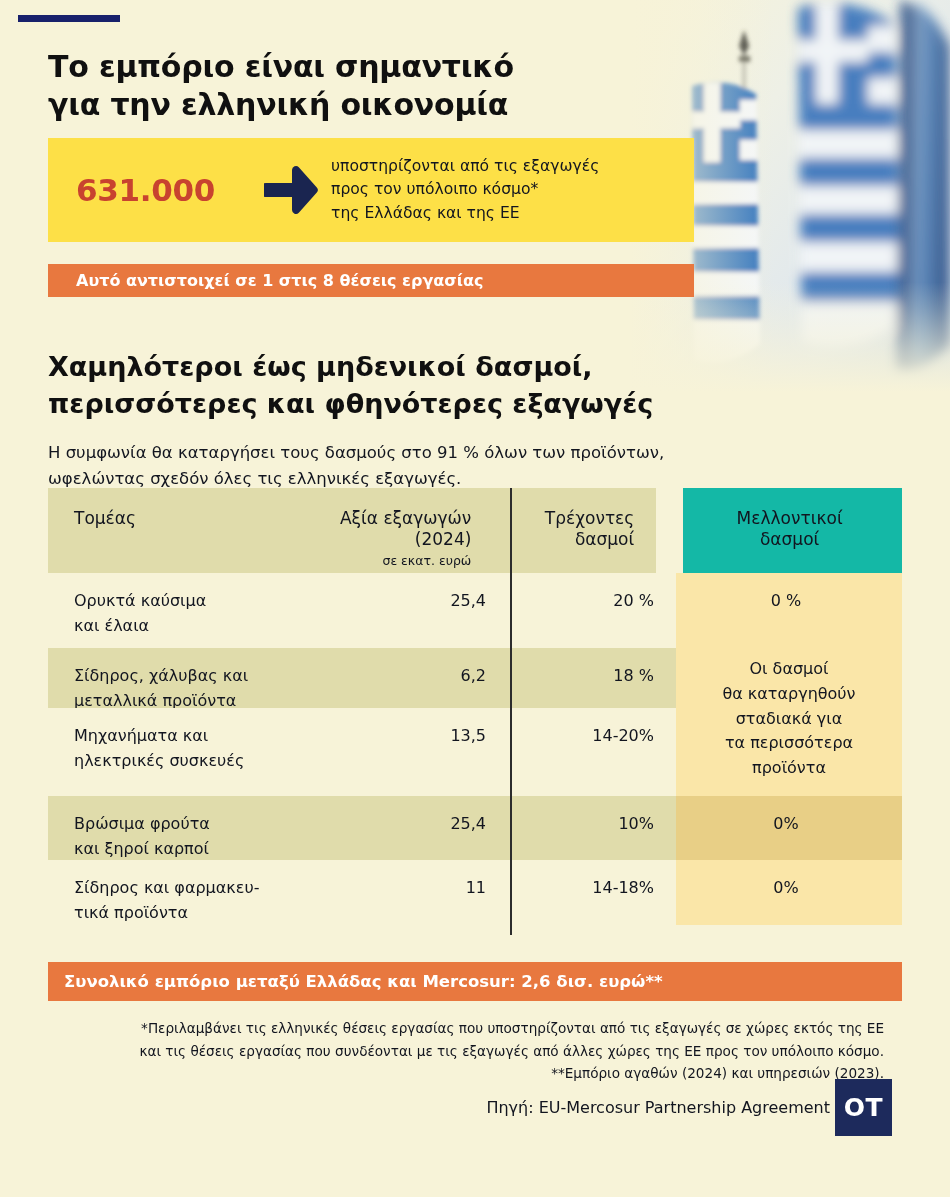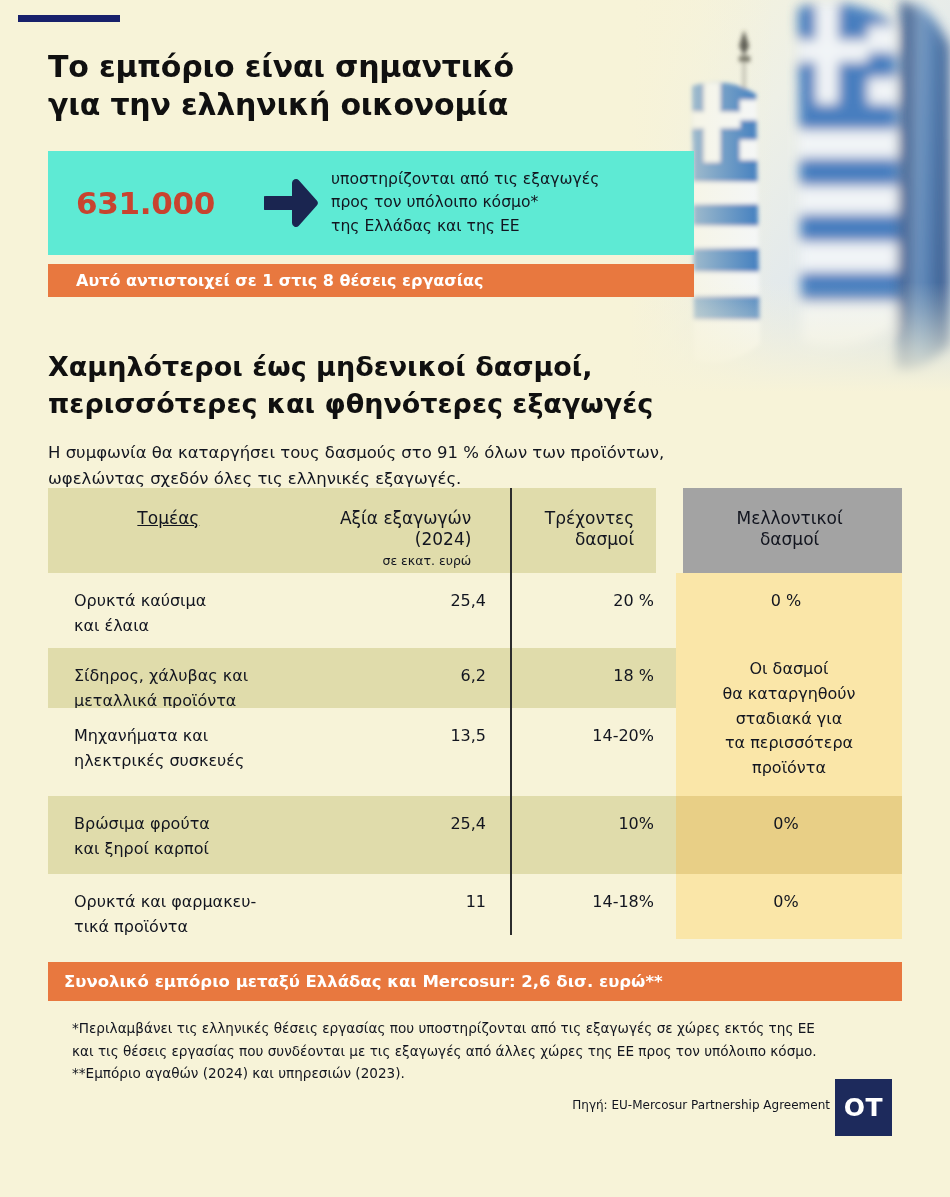--- a/index.html
+++ b/index.html
@@ -53,24 +53,24 @@
     letter-spacing: -0.2px;
     color: #101010;
     z-index: 3;
   }
   #headline-1 .l { display: block; white-space: nowrap; }
 
   
   #stat-box {
     position: absolute;
     left: 48px;
-    top: 151px;
+    top: 138px;
     width: 646px;
     height: 104px;
-    background: #5eead4;
+    background: #fde047;
     display: flex;
     align-items: center;
     z-index: 3;
   }
   #stat-left {
     width: 205px;
     padding-left: 28px;
     box-sizing: border-box;
   }
   #stat-number {
@@ -168,43 +168,43 @@
   .trow { display: flex; position: relative; }
   .c-sector   { width: 232px; box-sizing: border-box; padding: 0 10px 0 26px; }
   .c-value    { width: 230px; box-sizing: border-box; padding: 0 24px 0 8px; text-align: right; }
   .c-current  { width: 166px; box-sizing: border-box; padding: 0 22px 0 8px; text-align: right; }
   .c-future   { width: 226px; box-sizing: border-box; padding: 0 18px 0 12px; text-align: center; }
 
   
   #thead .c-sector,
   #thead .c-value,
   #thead .c-current { background: #e0dcab; }
-  #thead .c-future  { background: #a3a3a3; margin-left: 27px; }
+  #thead .c-future  { background: #14b8a6; margin-left: 27px; }
   #thead { height: 85px; font-size: 17px; line-height: 1.26; color: #12151f; }
   #thead .cellinner { padding-top: 20px; }
-  #thead .c-sector .cellinner { text-align: center; text-decoration: underline; }
+  #thead .c-sector .cellinner { text-align: left; }
   #thead .sub { font-size: 12.5px; display: block; margin-top: 2px; }
 
   
   .trow.body { font-size: 16px; line-height: 1.55; color: #12151f; }
   .trow.body .c-sector,
   .trow.body .c-value,
   .trow.body .c-current { background: #f7f3d8; }
   .trow.body .c-future { background: #fae6a8; }
   .trow.body.alt .c-sector,
   .trow.body.alt .c-value,
   .trow.body.alt .c-current { background: #e0dcab; }
   .trow.body.alt .c-future { background: #e8cf86; }
   .trow.body .cellinner { padding-top: 16px; }
   .trow.body .c-sector .cellinner span { display: block; }
 
   #r1 { height: 75px; }
   #r2 { height: 60px; }
   #r3 { height: 88px; }
-  #r4 { height: 78px; }
+  #r4 { height: 64px; }
   #r5 { height: 65px; }
 
   
   #col-rule {
     position: absolute;
     left: 462px;
     top: 0;
     width: 2px;
     height: 447px;
     background: #2c2c2c;
@@ -239,30 +239,31 @@
   
   #footnotes {
     position: absolute;
     left: 72px;
     top: 1017px;
     width: 812px;
     font-size: 13.6px;
     line-height: 1.67;
     color: #12151f;
     z-index: 3;
+    text-align: right;
   }
   #footnotes span { display: block; }
 
   #source-line {
     position: absolute;
     left: 0;
     top: 1098px;
     width: 830px;
     text-align: right;
-    font-size: 12px;
+    font-size: 16px;
     color: #12151f;
     z-index: 3;
   }
 
   #logo-badge {
     position: absolute;
     left: 835px;
     top: 1079px;
     width: 57px;
     height: 57px;
@@ -509,21 +510,21 @@
         <div class="cellinner">10%</div>
       </div>
       <div class="c-future">
         <div class="cellinner">0%</div>
       </div>
     </div>
 
     <div class="trow body" id="r5">
       <div class="c-sector">
         <div class="cellinner">
-          <span>Ορυκτά και φαρμακευ-</span>
+          <span>Σίδηρος και φαρμακευ-</span>
           <span>τικά προϊόντα</span>
         </div>
       </div>
       <div class="c-value">
         <div class="cellinner">11</div>
       </div>
       <div class="c-current">
         <div class="cellinner">14-18%</div>
       </div>
       <div class="c-future">

